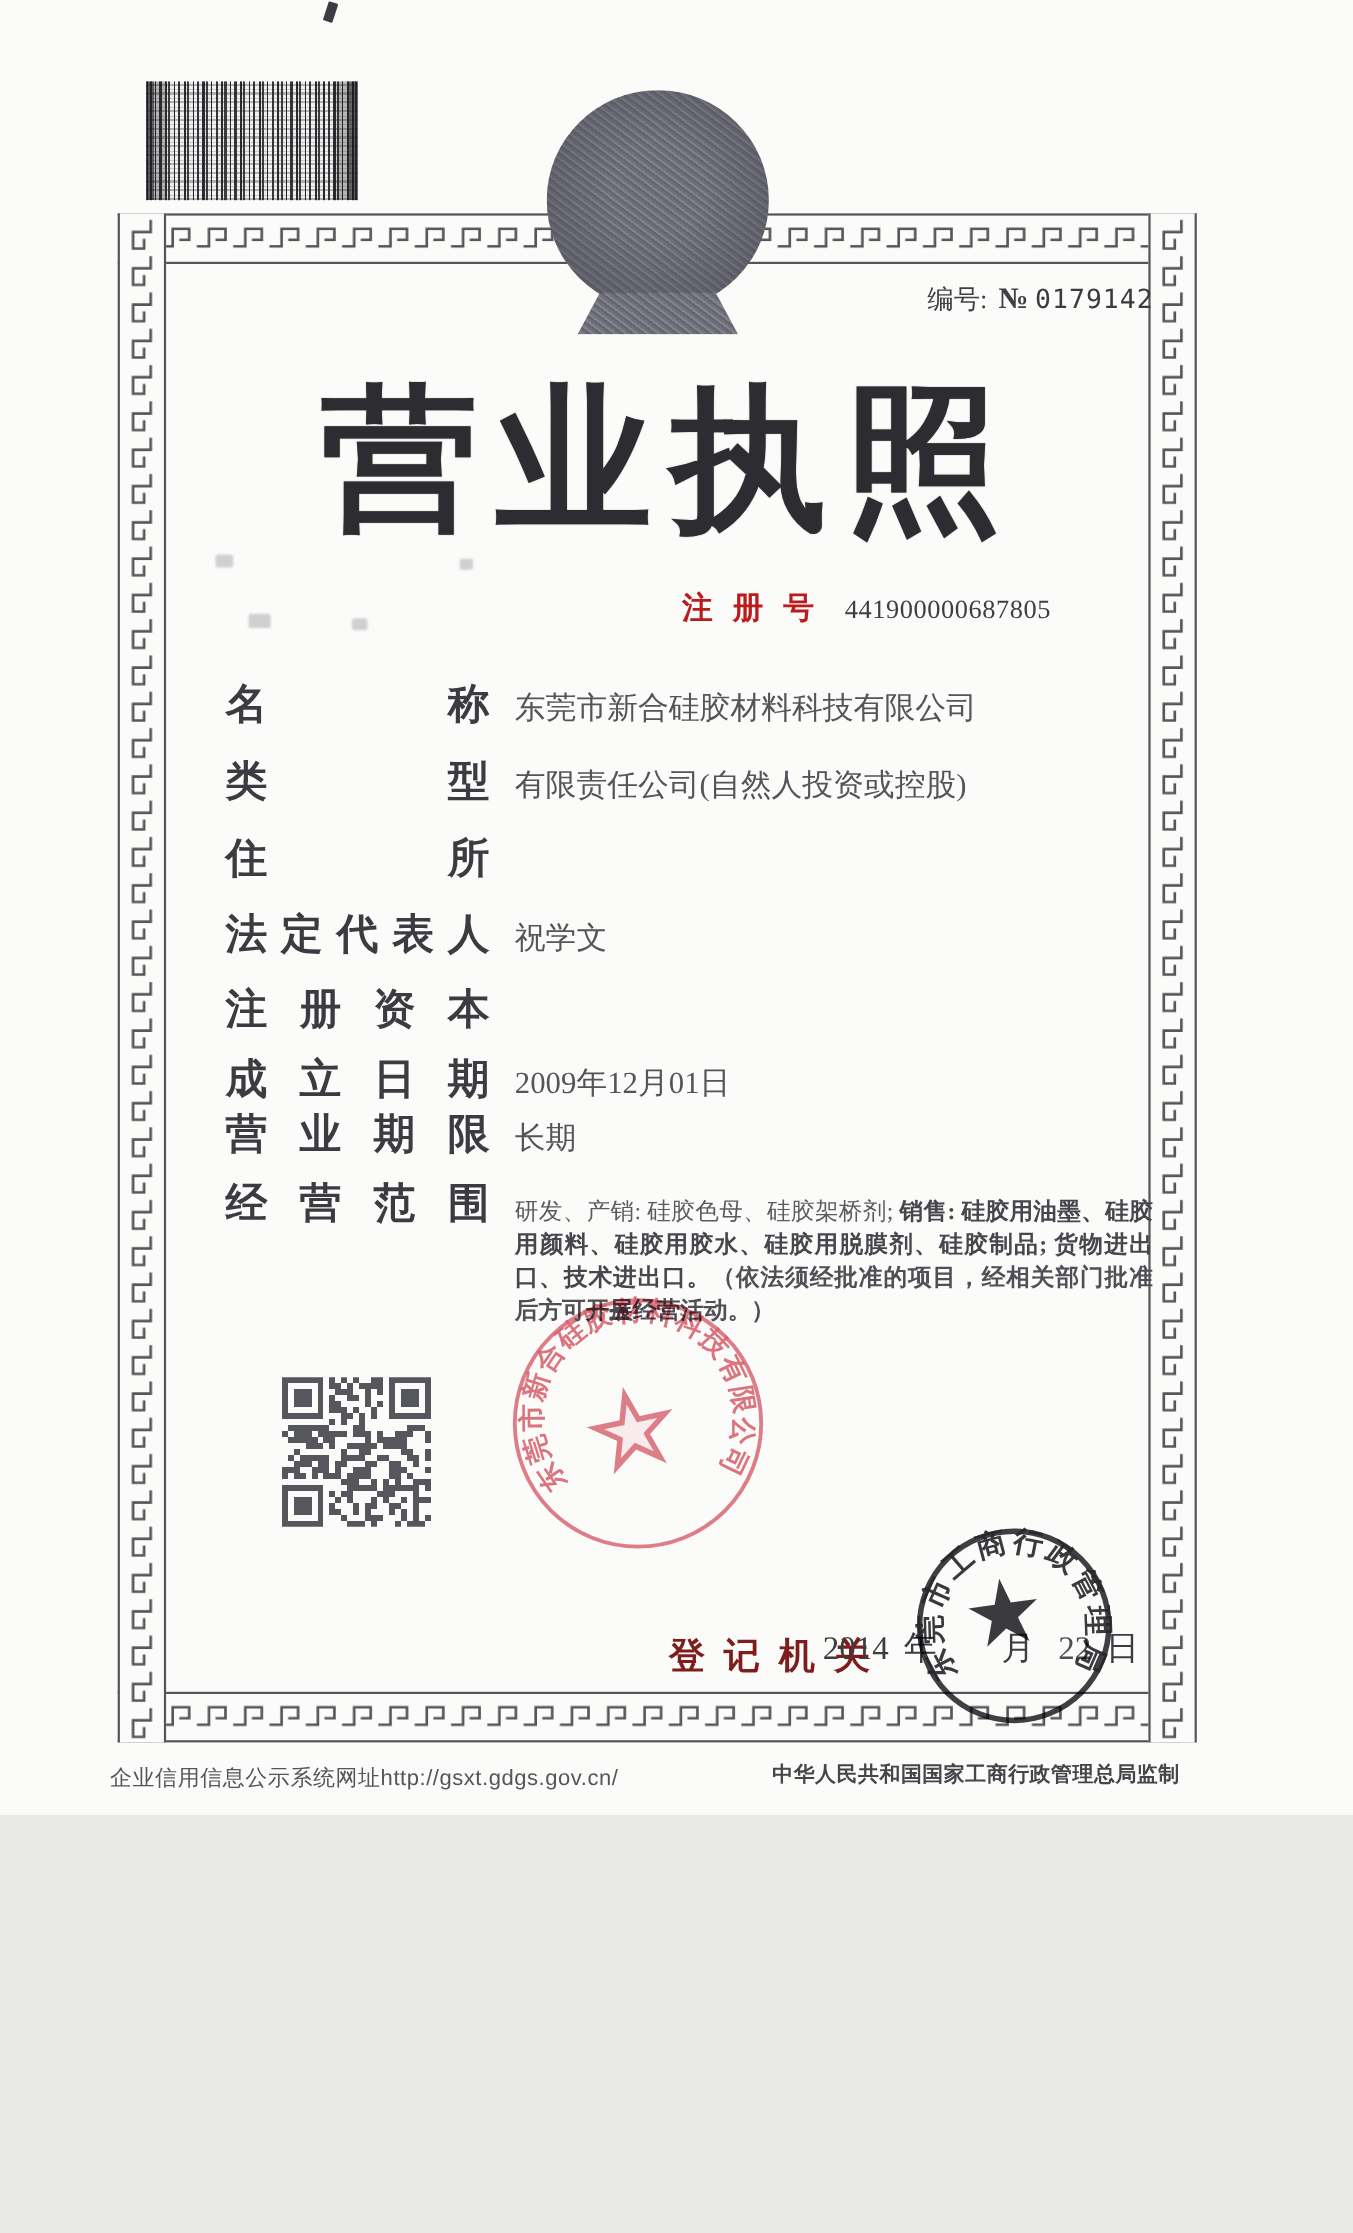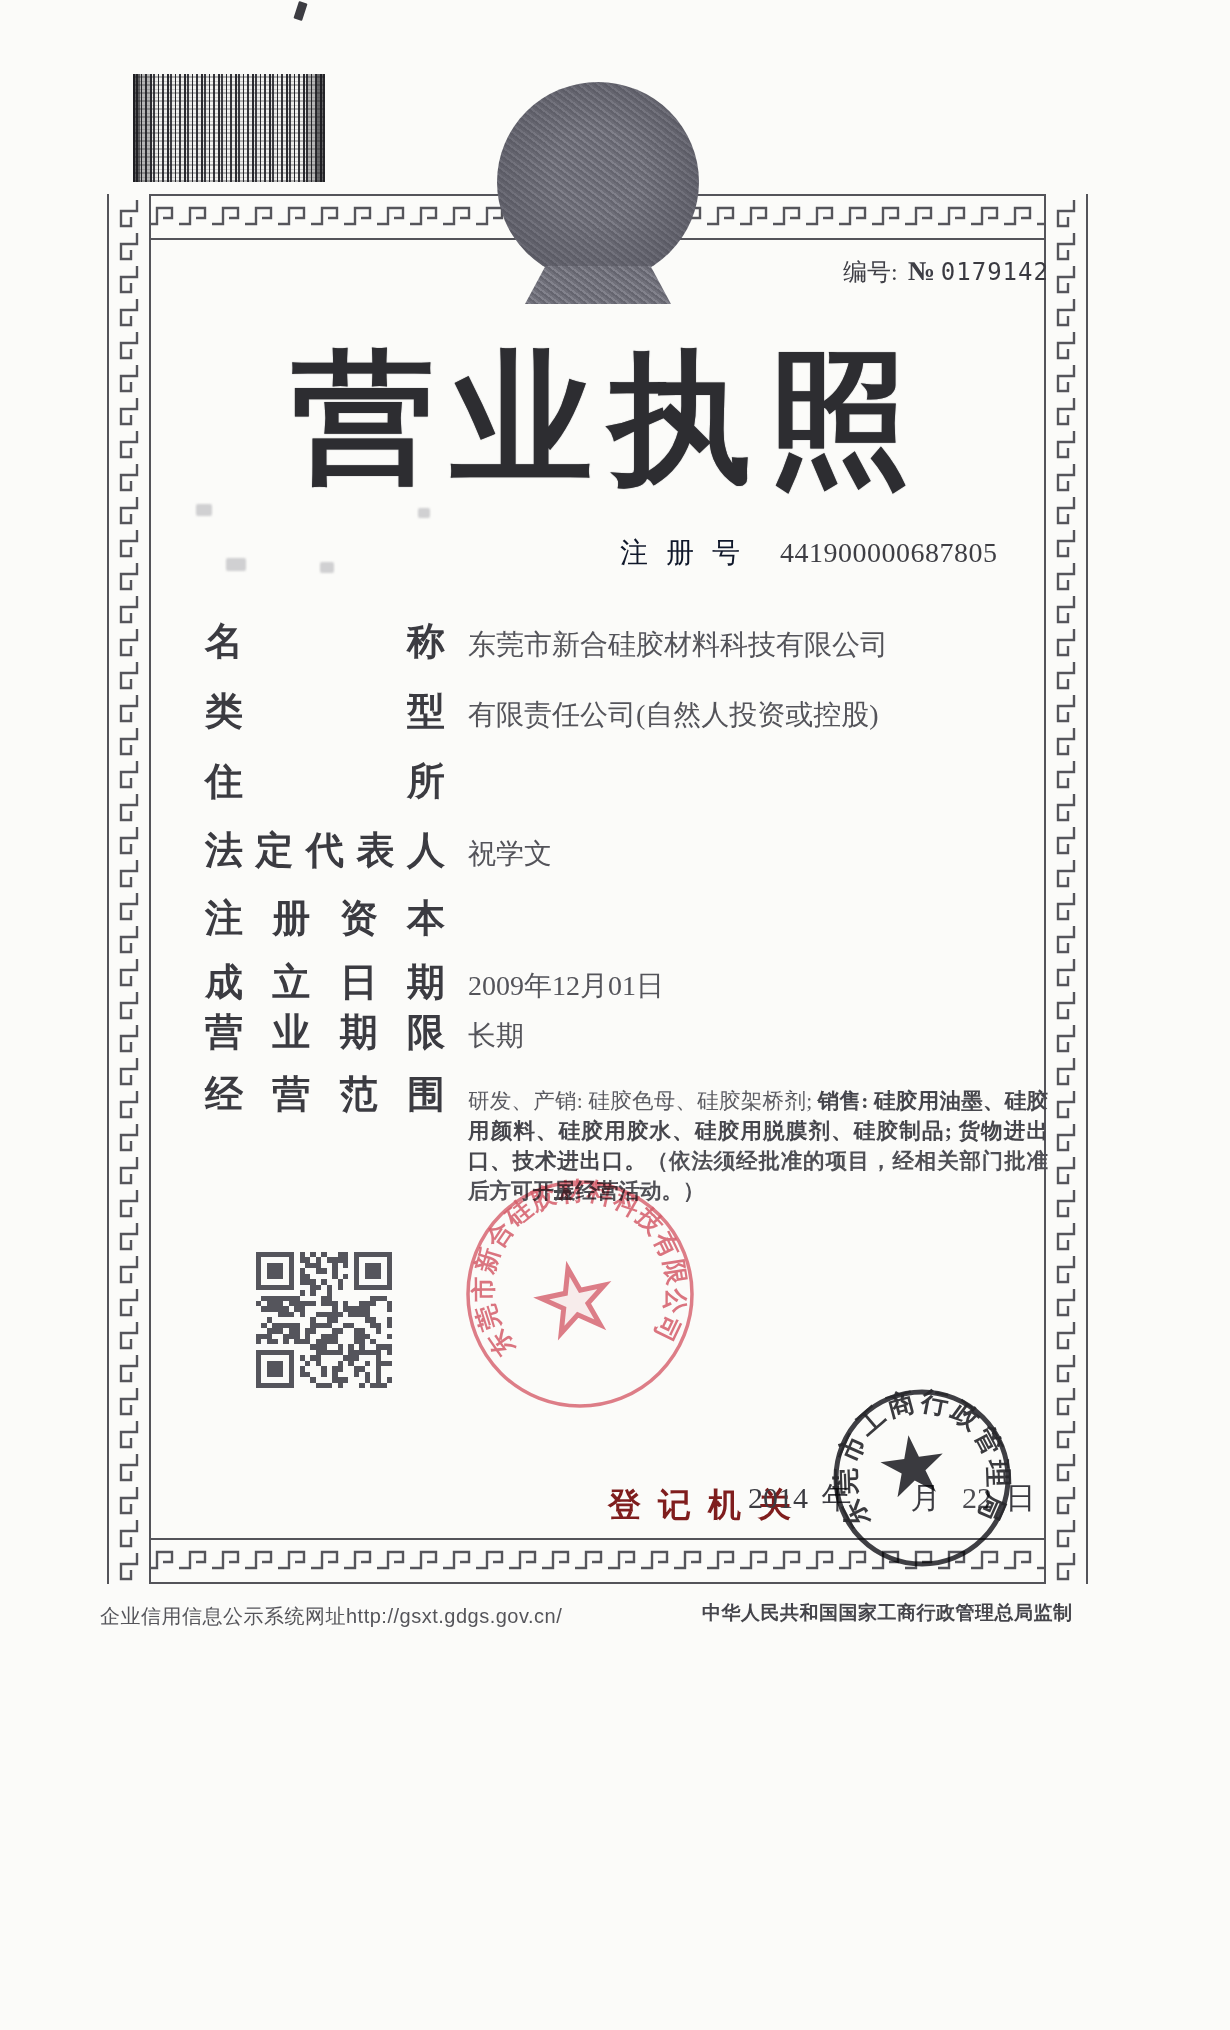--- a/index.html
+++ b/index.html
@@ -1,16 +1,16 @@
 <!DOCTYPE html>
 <html><head>
 <meta charset="utf-8">
 <style>
   html,body{margin:0;padding:0;background:#e9e9e7;}
-  .page{position:relative;width:1230px;height:2030px;margin:0 auto;background:#fbfbf9;overflow:hidden;
+  .page{position:relative;width:1230px;height:1650px;margin:0 auto;background:#fbfbf9;overflow:hidden;
         font-family:"Liberation Serif","DejaVu Serif",serif;color:#3c3c42;}
   .abs{position:absolute;}
 
   
   .barcode{left:133px;top:74px;width:192px;height:108px;
     background:
       repeating-linear-gradient(0deg, rgba(30,30,34,.30) 0 2px, rgba(255,255,255,0) 2px 4px, rgba(30,30,34,.18) 4px 5px, rgba(255,255,255,0) 5px 8px),
       repeating-linear-gradient(90deg, #2a2a30 0 2px, #e8e8e6 2px 3px, #3c3c42 3px 5px, #ececea 5px 8px, #26262c 8px 9px, #f2f2f0 9px 12px, #35353b 12px 14px, #efefed 14px 17px);
     box-shadow: inset 7px 0 0 rgba(25,25,30,.55), inset -9px 0 0 rgba(25,25,30,.5),
                 inset 17px 0 0 rgba(25,25,30,.28), inset -19px 0 0 rgba(25,25,30,.28);}
@@ -42,22 +42,22 @@
   
   .serial{left:843px;top:256px;font-size:24px;color:#3f3f46;white-space:nowrap;}
   .serial .no-sym{font-weight:700;font-size:27px;margin:0 6px 0 10px;}
   .serial .digits{font-family:"DejaVu Sans Mono","Liberation Mono",monospace;font-size:24px;letter-spacing:1px;color:#3a3a41;}
 
   .title{left:292px;top:338px;width:618px;height:160px;display:flex;justify-content:space-between;align-items:center;
     font-family:"Liberation Sans","DejaVu Sans",sans-serif;font-weight:900;font-size:142px;line-height:1;color:#2d2d31;
     text-shadow:0 0 1px rgba(60,60,65,.8);}
 
   .regline{left:620px;top:534px;white-space:nowrap;}
-  .reg-label{font-size:28px;letter-spacing:18px;color:#0f172a;font-weight:400;margin-top:24px;}
-  .reg-num{font-size:28px;letter-spacing:.5px;color:#3e3e44;margin-left:22px;}
+  .reg-label{font-size:28px;letter-spacing:18px;color:#b91c1c;font-weight:700;margin-top:24px;}
+  .reg-num{font-size:24px;letter-spacing:.5px;color:#3e3e44;margin-left:10px;}
 
   .row{position:absolute;left:205px;width:880px;height:48px;}
   .flabel{position:absolute;left:0;top:0;width:240px;display:flex;justify-content:space-between;
     font-size:38px;font-weight:600;color:#3b3b41;line-height:1;}
   .fvalue{position:absolute;left:263px;top:7px;width:600px;font-size:28px;color:#54545a;line-height:1.15;white-space:nowrap;}
 
   .scope-block{left:468px;top:1086px;width:580px;font-size:21.5px;line-height:30px;color:#5a5a60;text-align:justify;}
   .scope-bold{font-weight:700;color:#46464c;}
   .scope-permits{font-weight:600;color:#4f4f55;}
 

